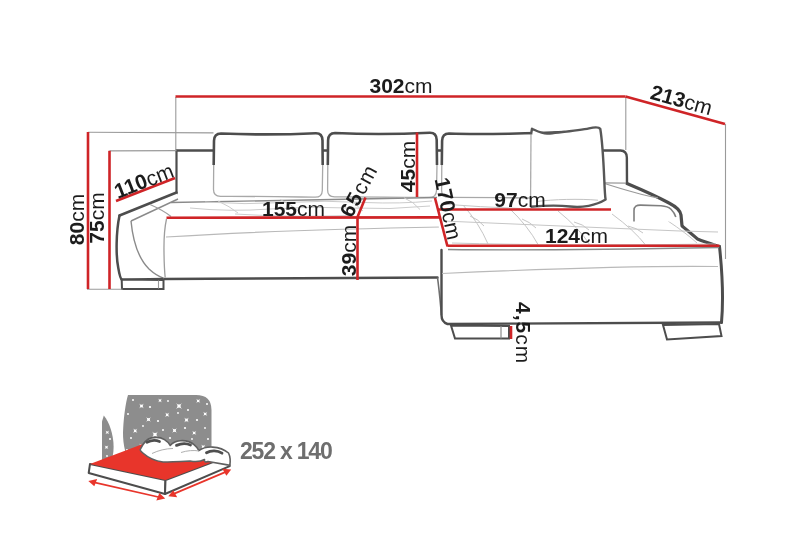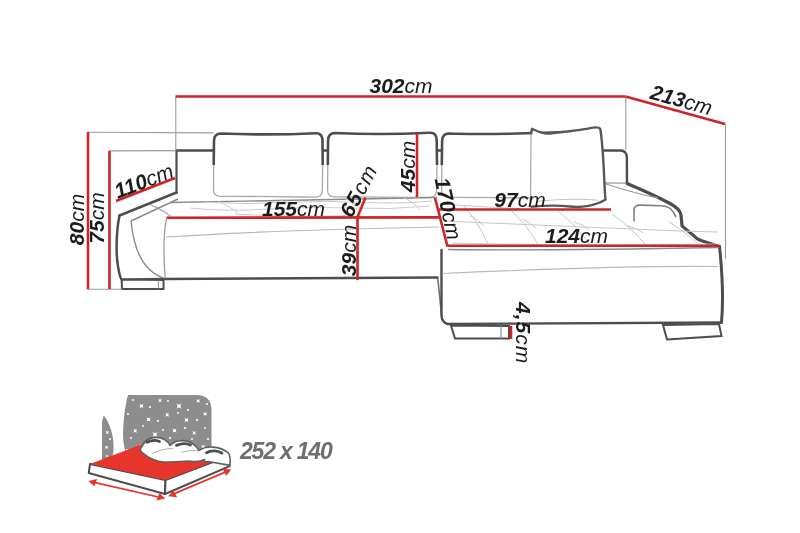--- a/index.html
+++ b/index.html
@@ -1,16 +1,16 @@
 <!DOCTYPE html>
 <html><head>
 <meta charset="utf-8">
 <style>
   html,body{margin:0;padding:0;background:#fff;}
-  .wrap{width:800px;height:533px;position:relative;overflow:hidden;background:#fff;font-style:italic;}
+  .wrap{width:800px;height:533px;position:relative;overflow:hidden;background:#fff;}
   text{font-family:"Liberation Sans",sans-serif;fill:#1c1c1c;}
   text.gray{fill:#6e6e6e;}
   .num{font-weight:bold;}
   .cm{font-weight:normal;}
 </style>
 </head>
 <body>
 <div class="wrap">
 <svg width="800" height="533" viewBox="0 0 800 533" xmlns="http://www.w3.org/2000/svg">
 

